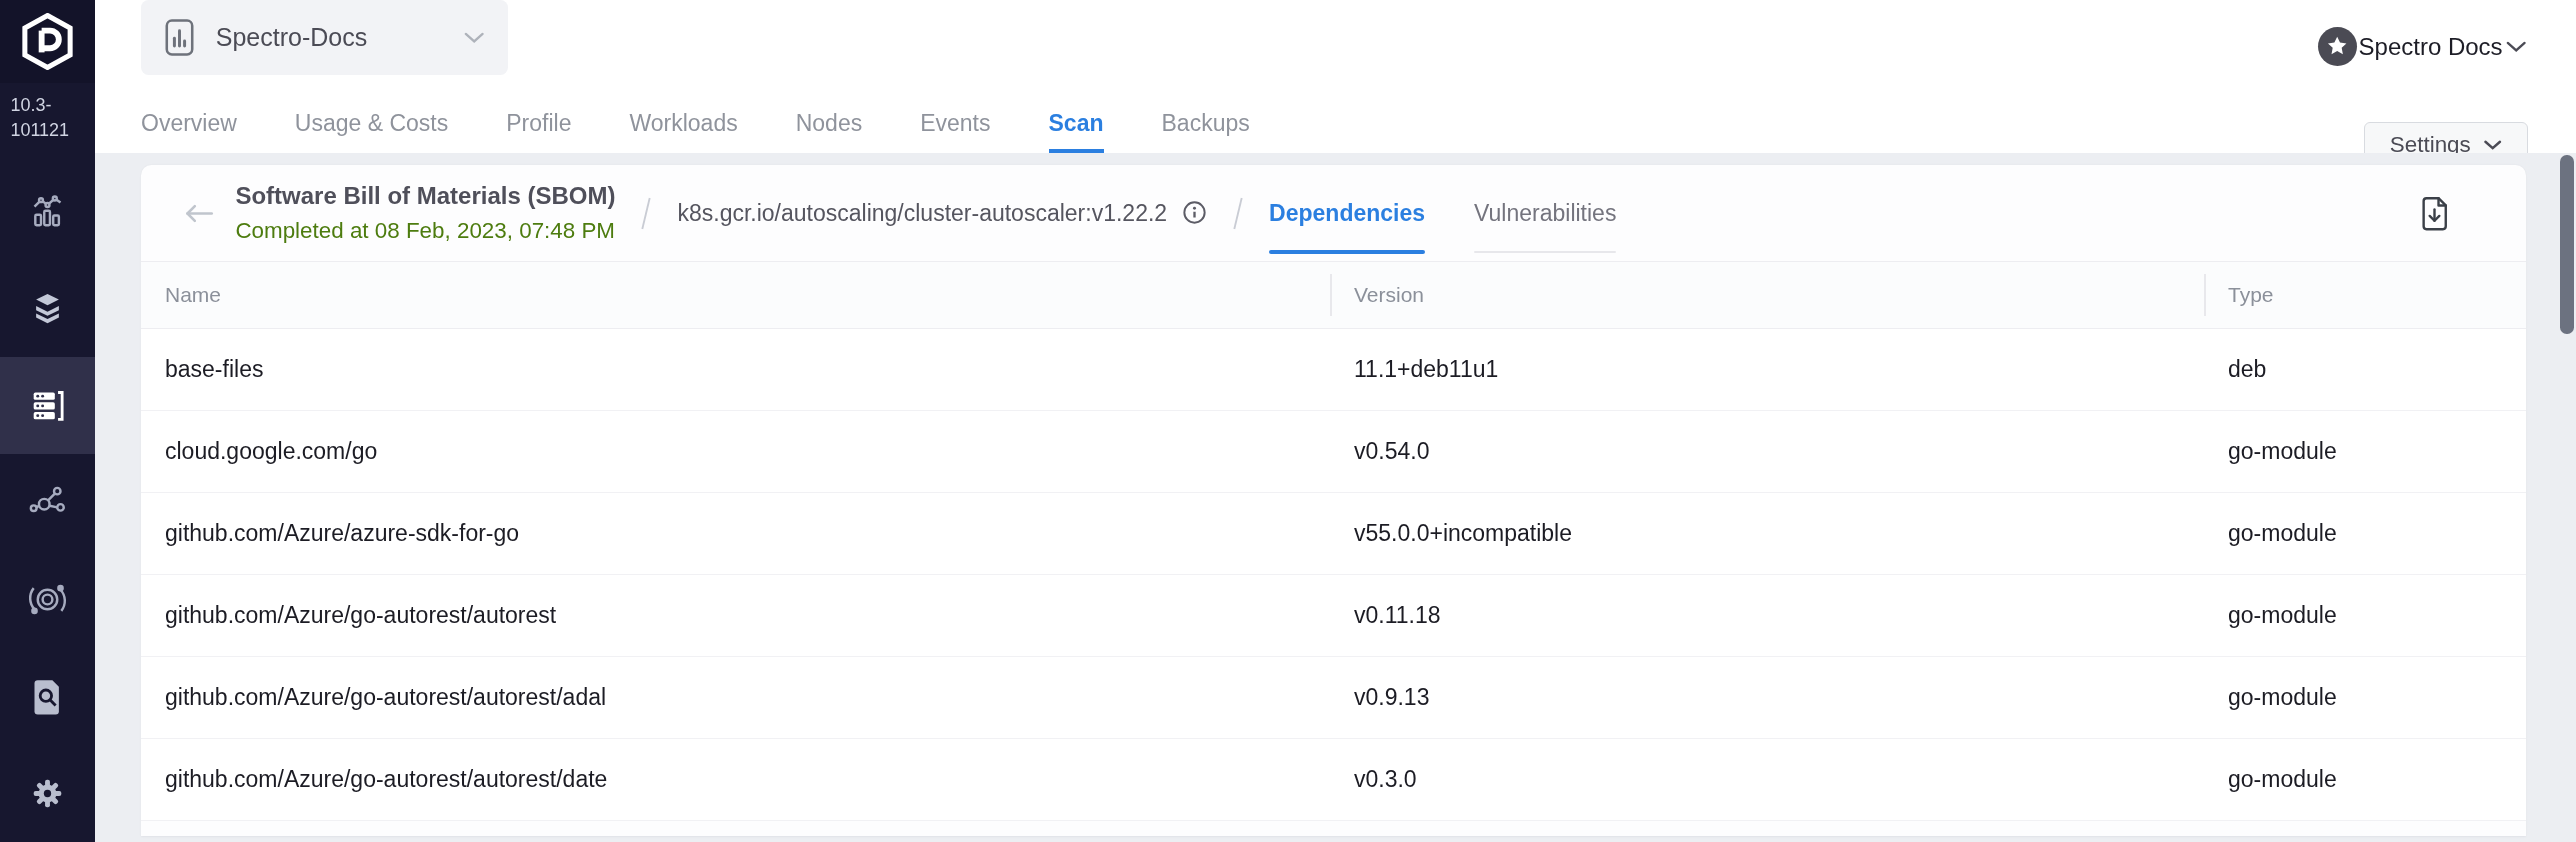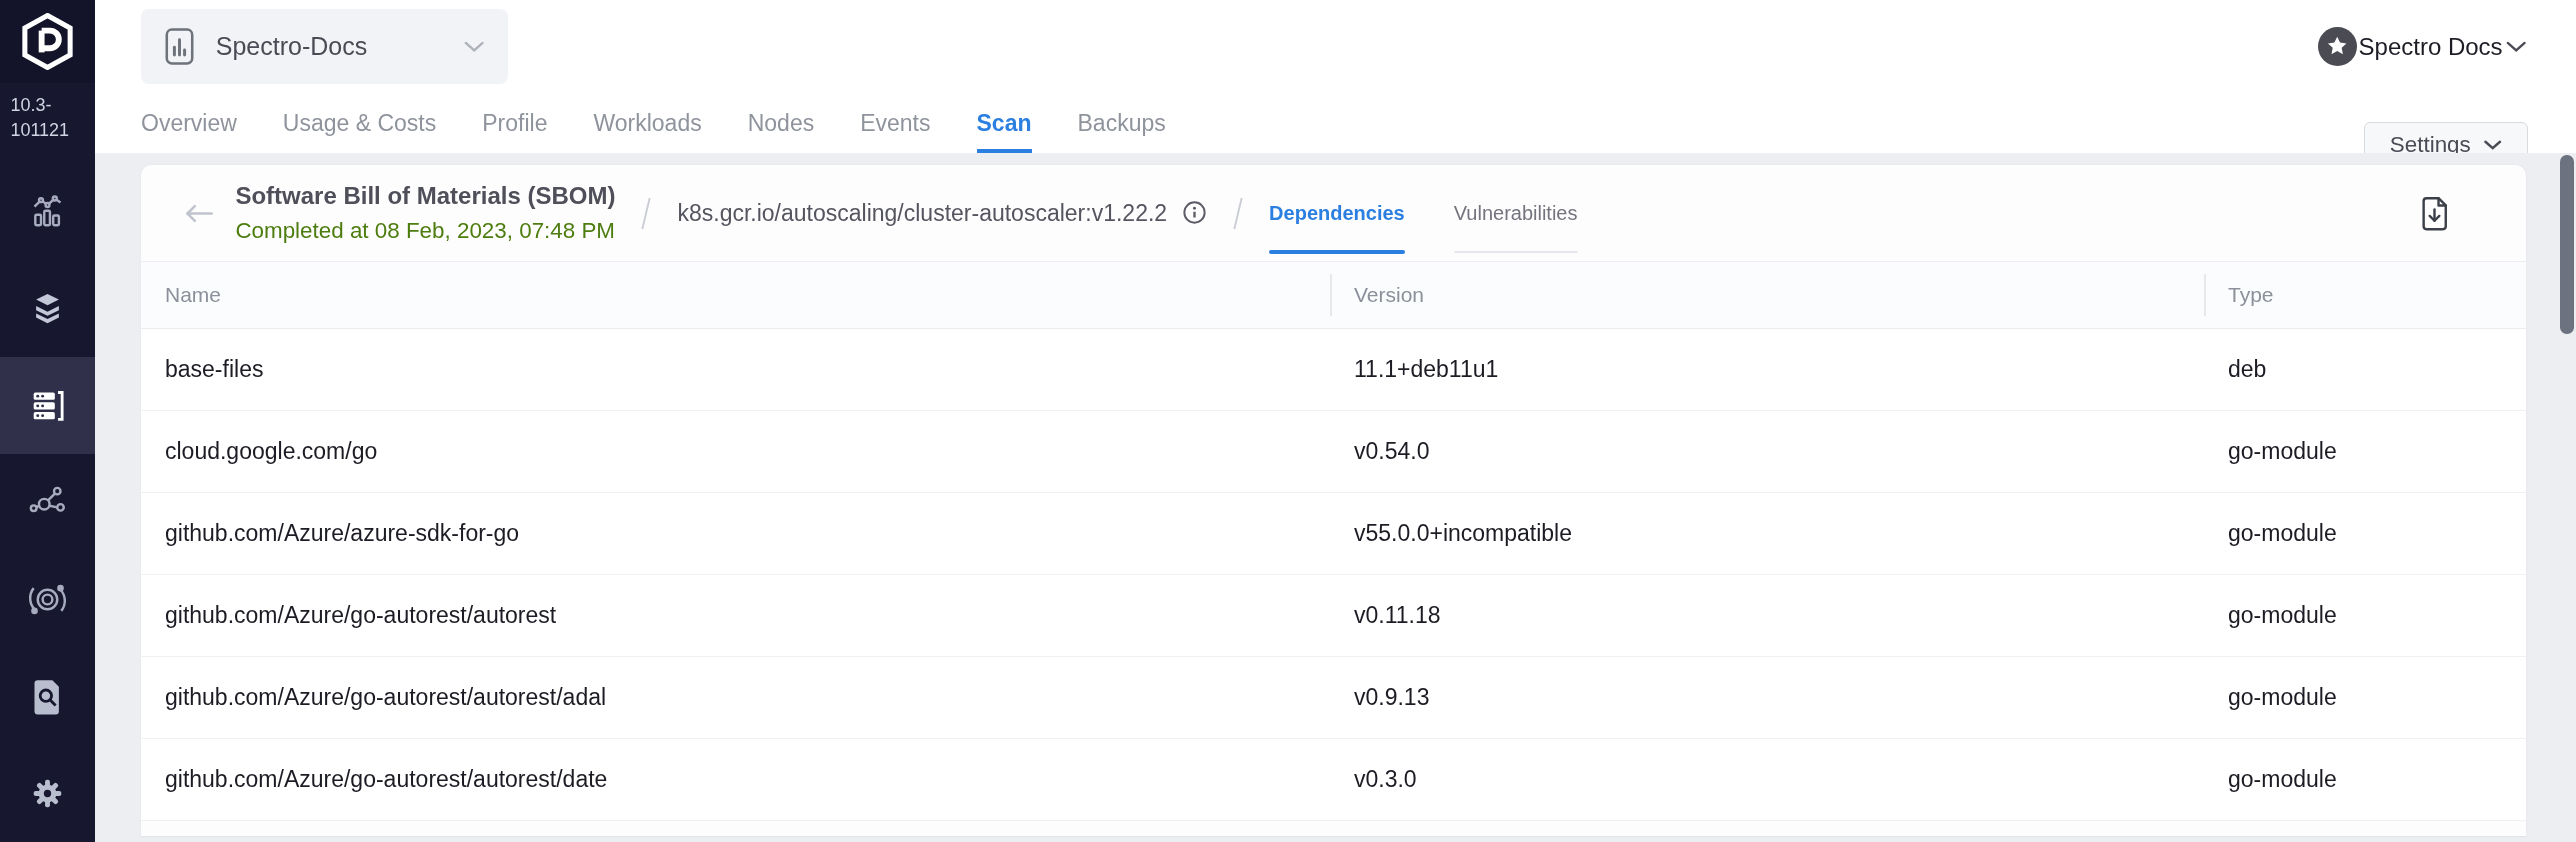--- a/index.html
+++ b/index.html
@@ -10,33 +10,33 @@
   
   .sidebar { width:95px; flex-shrink:0; background:#17172f; display:flex; flex-direction:column; }
   .logo-box { width:95px; height:95px; display:grid; place-items:center; background:#131329; cursor:pointer; }
   .version { color:#d0d4e2; font-size:18px; line-height:1.4; padding:10.4px 0 0 10.4px; width:75px; }
   .nav { margin-top:19.4px; display:flex; flex-direction:column; }
   .nav-item { height:97px; width:95px; display:grid; place-items:center; cursor:pointer; }
   .nav-item.active { background:#30304a; }
 
   
   .main { flex:1; display:flex; flex-direction:column; min-width:0; }
-  .topbar { height:93px; background:#fff; display:flex; align-items:center; padding:0 49px 0 46px; }
+  .topbar { height:93px; background:#fff; display:flex; padding:0 49px 0 46px; }
   .project-pill { width:367px; height:75px; background:#f2f3f6; border-radius:7.5px;
      display:flex; align-items:center; padding:0 22.4px; gap:19.4px; cursor:pointer; }
   .project-pill .label { font-size:25px; color:#4b4b55; flex:1; }
   .crumbs { display:flex; align-items:center; gap:18px; margin-left:27px; }
   .crumb-link { font-size:24.6px; color:#2b7fe0; cursor:pointer; }
   .crumb-current { font-size:26px; color:#54545e; font-weight:700; }
   .user-menu { margin-left:auto; display:flex; align-items:center; gap:2px; cursor:pointer; }
   .user-badge { width:39px; height:39px; border-radius:50%; background:#4b4b54; display:grid; place-items:center; }
   .user-label { font-size:24px; color:#1d1d26; }
 
   
-  .tabrow { height:60px; background:#fff; display:flex; align-items:center; padding:0 48px 0 46px; gap:46px; }
+  .tabrow { height:60px; background:#fff; display:flex; align-items:center; padding:0 48px 0 46px; gap:58px; }
   .tab { height:60px; display:flex; align-items:center; font-size:23px; color:#8f939c;
      border-bottom:4.5px solid transparent; padding-top:4.5px; cursor:pointer; white-space:nowrap; }
   .tab.active { color:#2b7fe0; font-weight:700; border-bottom-color:#2b7fe0; }
   .settings-btn { margin-left:auto; width:164px; height:46px; border:1.5px solid #d8dbe0; border-radius:6px;
      background:#f7f8f9; display:flex; align-items:center; justify-content:center; gap:12px;
      font-size:22.4px; color:#4b4b55; cursor:pointer;margin-top:44px; }
 
   
   .content { flex:1; background:#eceef2; padding:12px 49px 0 46px; }
   .card { width:2385px; height:671px; background:#fdfdfe; border-radius:10.4px 10.4px 0 0;
@@ -44,21 +44,21 @@
 
   .card-header { height:97px; flex-shrink:0; display:flex; align-items:center;
      padding:0 75px 0 36px; border-bottom:0.7px solid #ededf1; }
   .back-btn { width:42px; display:grid; place-items:center; cursor:pointer; }
   .sbom-titles { margin-left:16.4px; }
   .sbom-title { font-size:24px; font-weight:700; color:#4f4f5a; }
   .sbom-sub { font-size:22.4px; color:#4d7c0f; margin-top:7.5px; }
   .sep { margin:0 25px; display:grid; place-items:center; }
   .image-ref { display:flex; align-items:flex-start; gap:15px; font-size:23px; color:#55555f; }
   .dep-tabs { display:flex; gap:49px; align-self:stretch; align-items:center; margin-left:0; }
-  .dep-tab { position:relative; height:97px; display:flex; align-items:center; font-size:20px;
+  .dep-tab { position:relative; height:97px; display:flex; align-items:center; font-size:23px;
      color:#74747e; cursor:pointer; white-space:nowrap; }
   .dep-tab::after { content:""; position:absolute; left:0; right:0; bottom:9px; height:1.5px;
      border-radius:2.2px; background:#e7e7eb; }
   .dep-tab.active { color:#2b7fe0; font-weight:700; }
   .dep-tab.active::after { height:4.5px; bottom:7.5px; background:#2b7fe0; }
   .download-btn { margin-left:auto; display:grid; place-items:center; cursor:pointer; }
 
   .thead { height:67px; flex-shrink:0; background:#fbfcfd; display:grid;
      grid-template-columns:1189px 874px 1fr; align-items:center;
      border-bottom:0.7px solid #ededf1; color:#8b909a; font-size:21px; }

